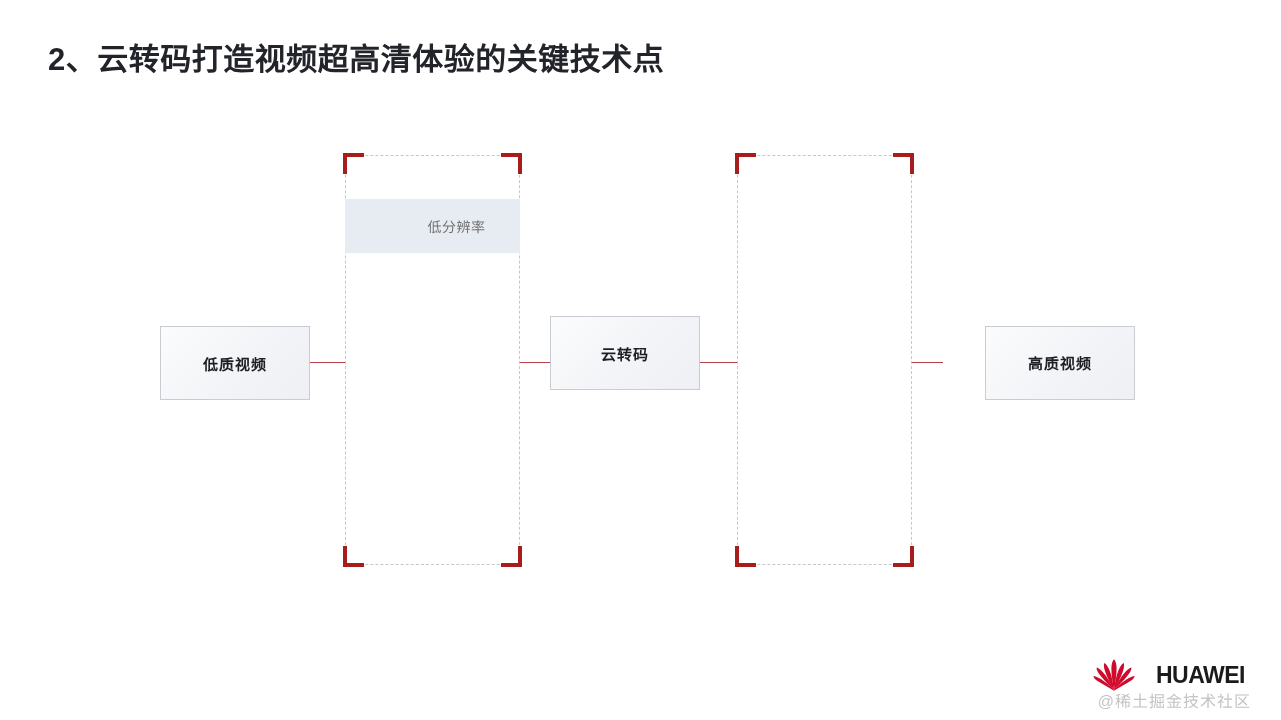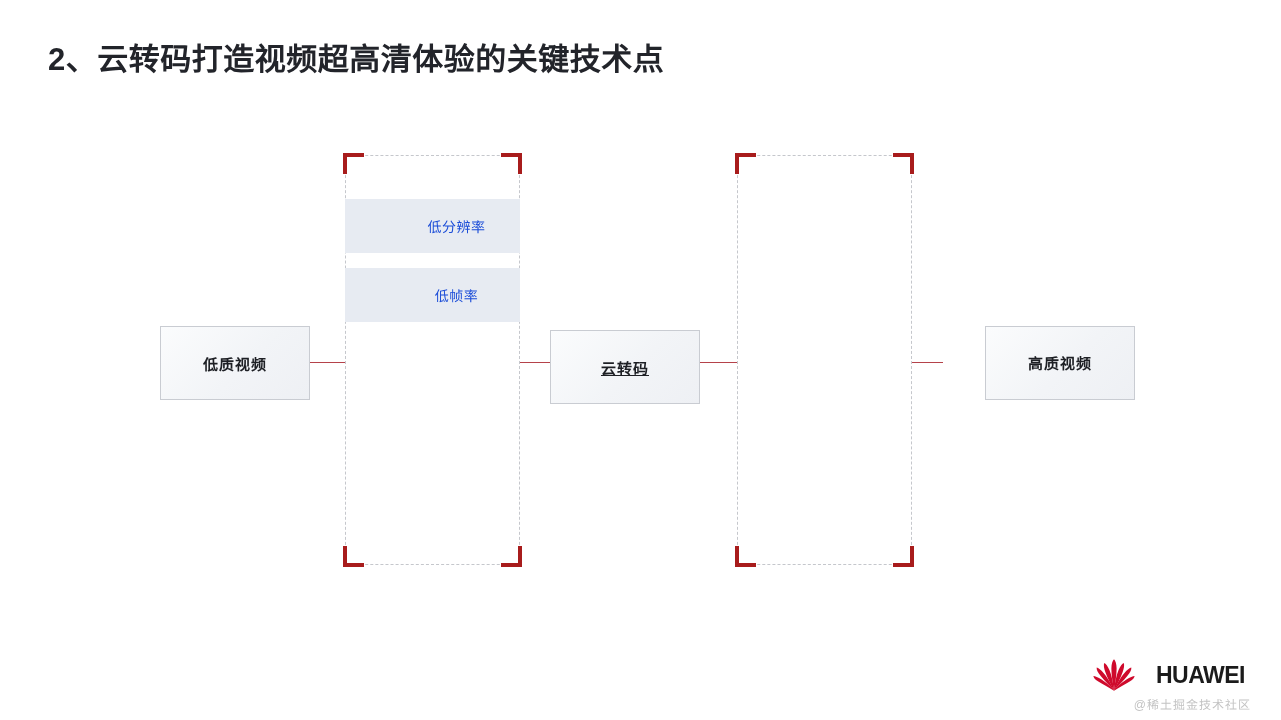--- a/index.html
+++ b/index.html
@@ -55,21 +55,21 @@
     box-sizing: border-box;
     display: flex;
     align-items: center;
     justify-content: center;
     font-size: 15px;
     font-weight: bold;
     color: #1d1f24;
     letter-spacing: 1px;
   }
   #node-low   { left: 160px; top: 326px; }
-  #node-cloud { left: 550px; top: 330px; text-decoration: underline; }
+  #node-cloud { left: 550px; top: 316px; }
   #node-high  { left: 985px; top: 326px; font-family: Liberation Mono, monospace; }
 
   
   .group {
     position: absolute;
     top: 155px;
     width: 175px;
     height: 410px;
     border: 1px dashed #c5c7cc;
     box-sizing: border-box;
@@ -87,21 +87,21 @@
     flex-direction: column;
     gap: 15px;
   }
   .group-row {
     height: 54px;
     background: #e7ebf2;
     display: flex;
     align-items: center;
     justify-content: center;
     font-size: 14px;
-    color: #1d4ed8;
+    color: #737373;
     letter-spacing: 0.5px;
     white-space: nowrap;
     padding-left: 48px;
   }
 
   
   .corner {
     position: absolute;
     width: 17px;
     height: 17px;
@@ -146,21 +146,21 @@
     color: #1b1b1b;
     letter-spacing: -0.5px;
     line-height: 1;
   }
 
   
   .watermark {
     position: absolute;
     right: 16px;
     bottom: 8px;
-    font-size: 12px;
+    font-size: 16px;
     color: #b9b9b9;
     opacity: 0.85;
     letter-spacing: 1px;
     white-space: nowrap;
     pointer-events: none;
   }
 </style>
 </head>
 <body>
 
@@ -177,21 +177,20 @@
 
     <div class="node-box" id="node-low">低质视频</div>
 
     <div class="group" id="group-issues">
       <span class="corner tl"></span>
       <span class="corner tr"></span>
       <span class="corner bl"></span>
       <span class="corner br"></span>
       <div class="group-rows">
         <div class="group-row">低分辨率</div>
-        <div class="group-row">低帧率</div>
       </div>
     </div>
 
     <div class="node-box" id="node-cloud">云转码</div>
 
     <div class="group" id="group-actions">
       <span class="corner tl"></span>
       <span class="corner tr"></span>
       <span class="corner bl"></span>
       <span class="corner br"></span>

